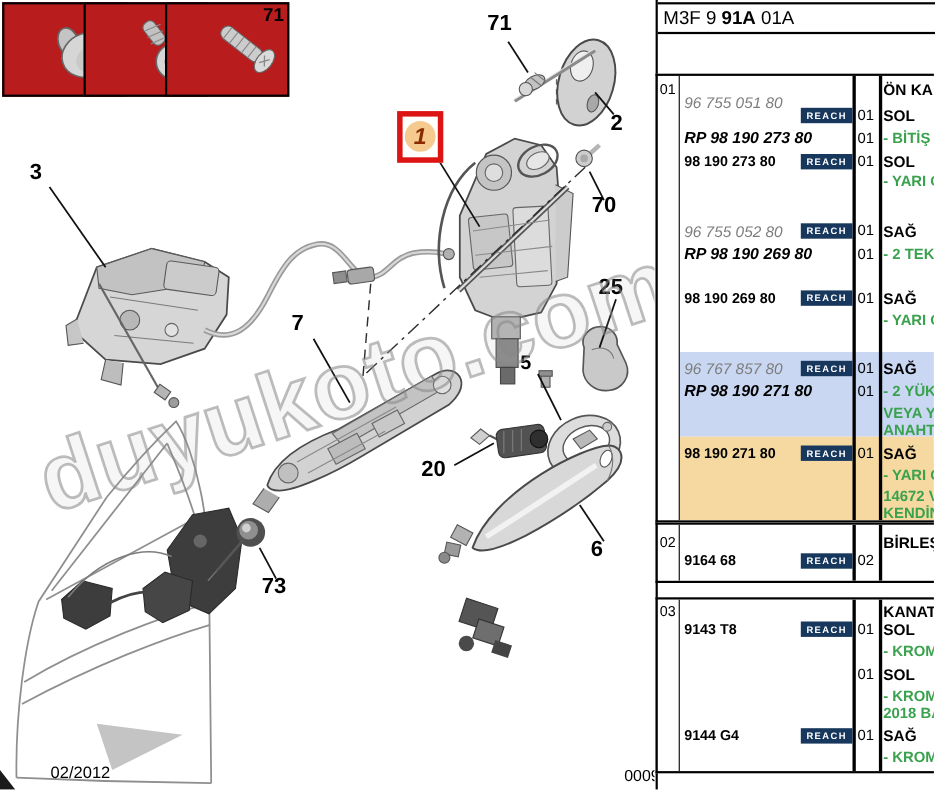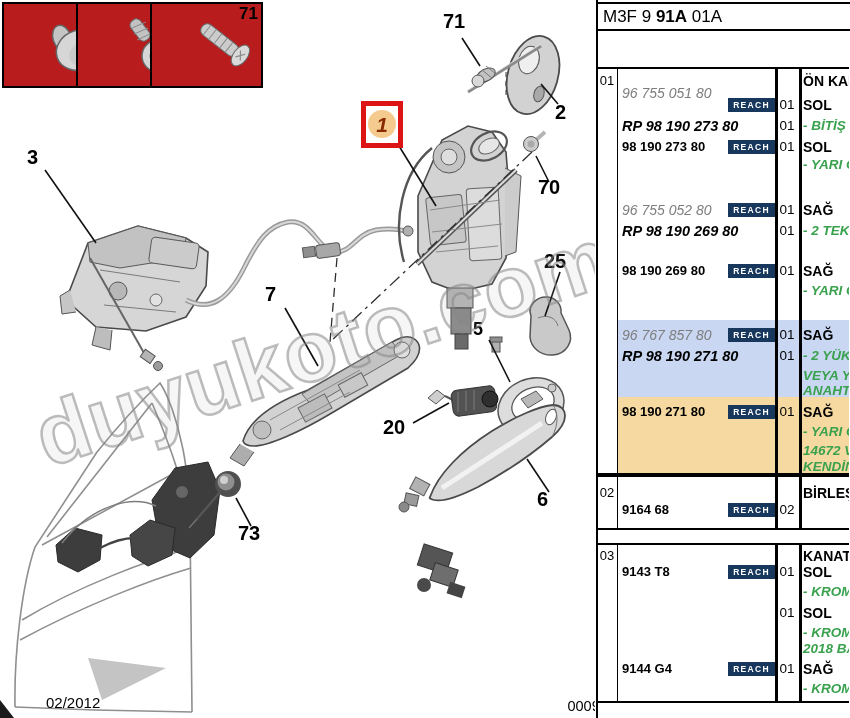--- a/index.html
+++ b/index.html
@@ -44,21 +44,21 @@
   .pn{position:absolute;height:16px;line-height:16px;font-size:14px;white-space:nowrap;z-index:2;}
   .pn-old{left:24px;color:#7d7d7d;font-style:italic;}
   .pn-rp{left:24px;width:151px;font-weight:bold;font-style:italic;font-size:14.5px;}
   .pn-cur{left:24px;font-weight:bold;font-size:13px;}
   .reach{position:absolute;left:130px;width:47px;height:14px;background:var(--reach-bg);color:#fff;
          font-size:8.5px;font-weight:bold;letter-spacing:1.3px;text-align:center;line-height:15px;z-index:3;}
   .qty{position:absolute;left:177px;width:24px;text-align:center;font-size:13.5px;height:16px;line-height:16px;z-index:2;}
   .desc{position:absolute;left:205px;white-space:nowrap;height:16px;line-height:16px;z-index:2;}
   .d-bold{font-weight:bold;font-size:14px;}
   .d-head{font-weight:bold;font-size:14px;}
-  .d-green{color:var(--green-text);font-style:italic;font-weight:600;font-size:13.5px;}
+  .d-green{color:var(--green-text);font-weight:600;font-size:13.5px;}
 </style>
 </head>
 <body>
 
 <div id="app">
 
   <div id="diagram">
 
     <svg id="partsvg" width="595" height="718" viewBox="0 0 595 718">
 

